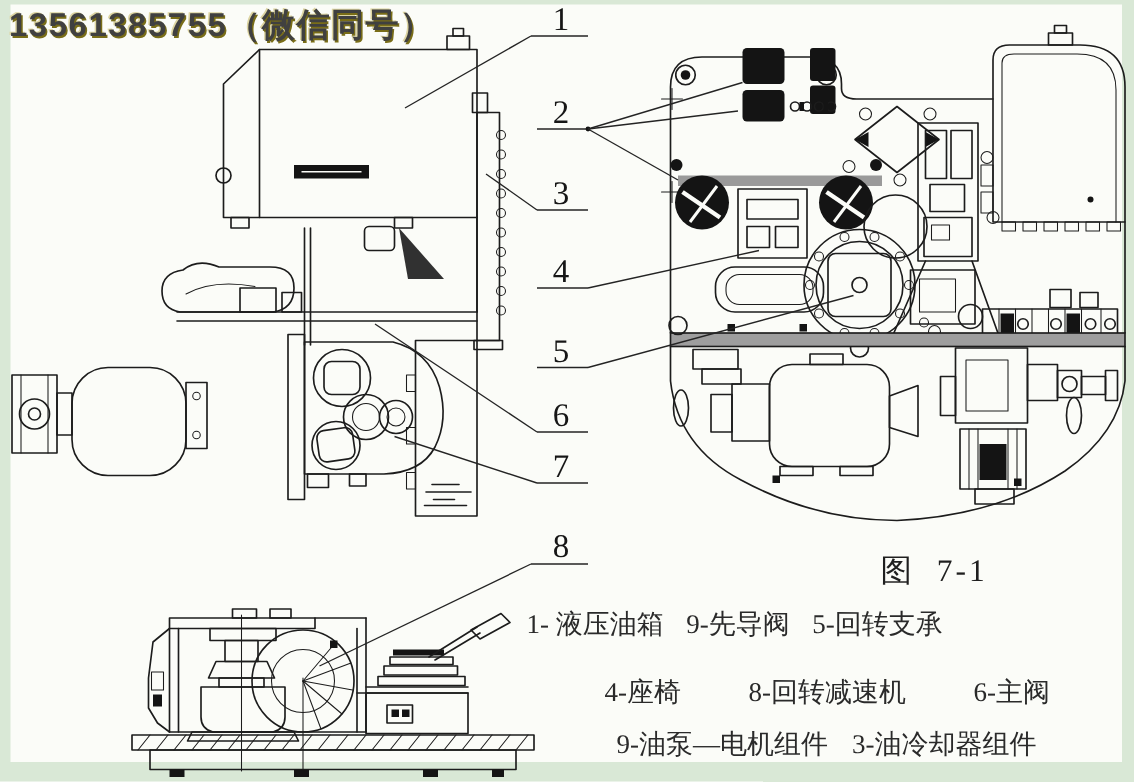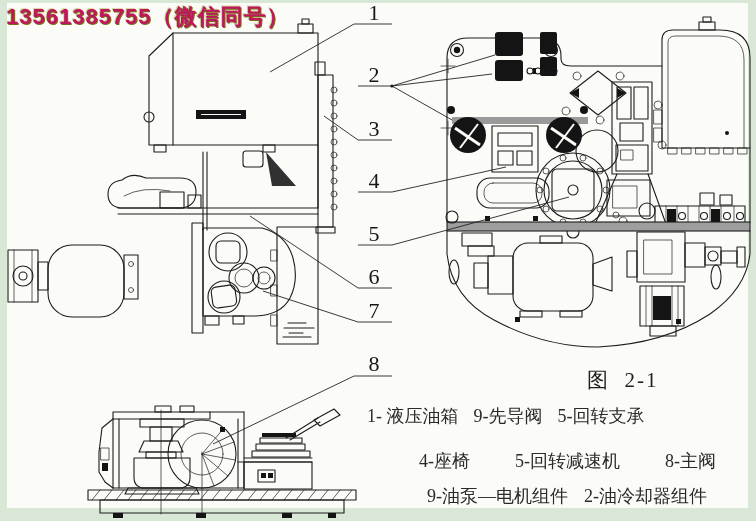--- a/index.html
+++ b/index.html
@@ -7,25 +7,25 @@
         font-family:"Liberation Serif",serif;}
   .paper{position:absolute;left:7px;top:3px;width:741px;height:505px;background:#fbfcf8;}
   svg.draw{position:absolute;left:0;top:0;}
   .ln{fill:none;stroke:#1c1c1c;stroke-width:1.1;stroke-linejoin:round;stroke-linecap:round;}
   .thin{stroke-width:0.7;}
   .blk{fill:#141414;stroke:none;}
   .wht{stroke:#fbfcf8;fill:none;}
   .ld{fill:none;stroke:#242424;stroke-width:0.9;}
   .callout-num{font-family:"Liberation Serif",serif;font-size:22px;fill:#161616;}
   .watermark{position:absolute;left:6px;top:2px;font-family:"Liberation Sans",sans-serif;
-             font-weight:bold;font-size:22px;letter-spacing:1px;color:#be185d;
+             font-weight:bold;font-size:22px;letter-spacing:1px;color:#404040;
              text-shadow:1px 1px 0 #796d18,-1px -1px 0 #ddd5a2;}
   .caption{position:absolute;left:587px;top:366px;font-size:21px;color:#1f1f1f;
            white-space:pre;letter-spacing:2px;}
-  .legend-row{position:absolute;display:flex;white-space:pre;color:#2a2a2a;font-size:18px;margin-left:16px;}
+  .legend-row{position:absolute;display:flex;white-space:pre;color:#2a2a2a;font-size:18px;}
   .row0{left:351px;top:404px;gap:15px;}
   .row1{left:403px;top:449px;gap:45px;align-items:center;}
   .row2{left:411px;top:484px;gap:16px;}
 </style>
 </head>
 <body>
 
 <div class="page">
   <div class="paper"></div>
 
@@ -420,20 +420,20 @@
       </g>
       <g>
         <text class="callout-num" x="374" y="371" text-anchor="middle">8</text>
         <line class="ld" x1="354" y1="376" x2="392" y2="376"></line>
         <line class="ld" x1="354" y1="376" x2="213" y2="444"></line>
       </g>
     </g>
   </svg>
 
   <div class="watermark">13561385755（微信同号）</div>
-  <div class="caption">图  2-1</div>
+  <div class="caption">图  7-1</div>
 
   <div>
     <div class="legend-row row0"><span>1- 液压油箱</span><span>9-先导阀</span><span>5-回转支承</span></div>
-    <div class="legend-row row1"><span>4-座椅</span><span>5-回转减速机</span><span>8-主阀</span></div>
-    <div class="legend-row row2"><span>9-油泵—电机组件</span><span>2-油冷却器组件</span></div>
+    <div class="legend-row row1"><span>4-座椅</span><span>8-回转减速机</span><span>6-主阀</span></div>
+    <div class="legend-row row2"><span>9-油泵—电机组件</span><span>3-油冷却器组件</span></div>
   </div>
 </div>
 
 </body></html>

